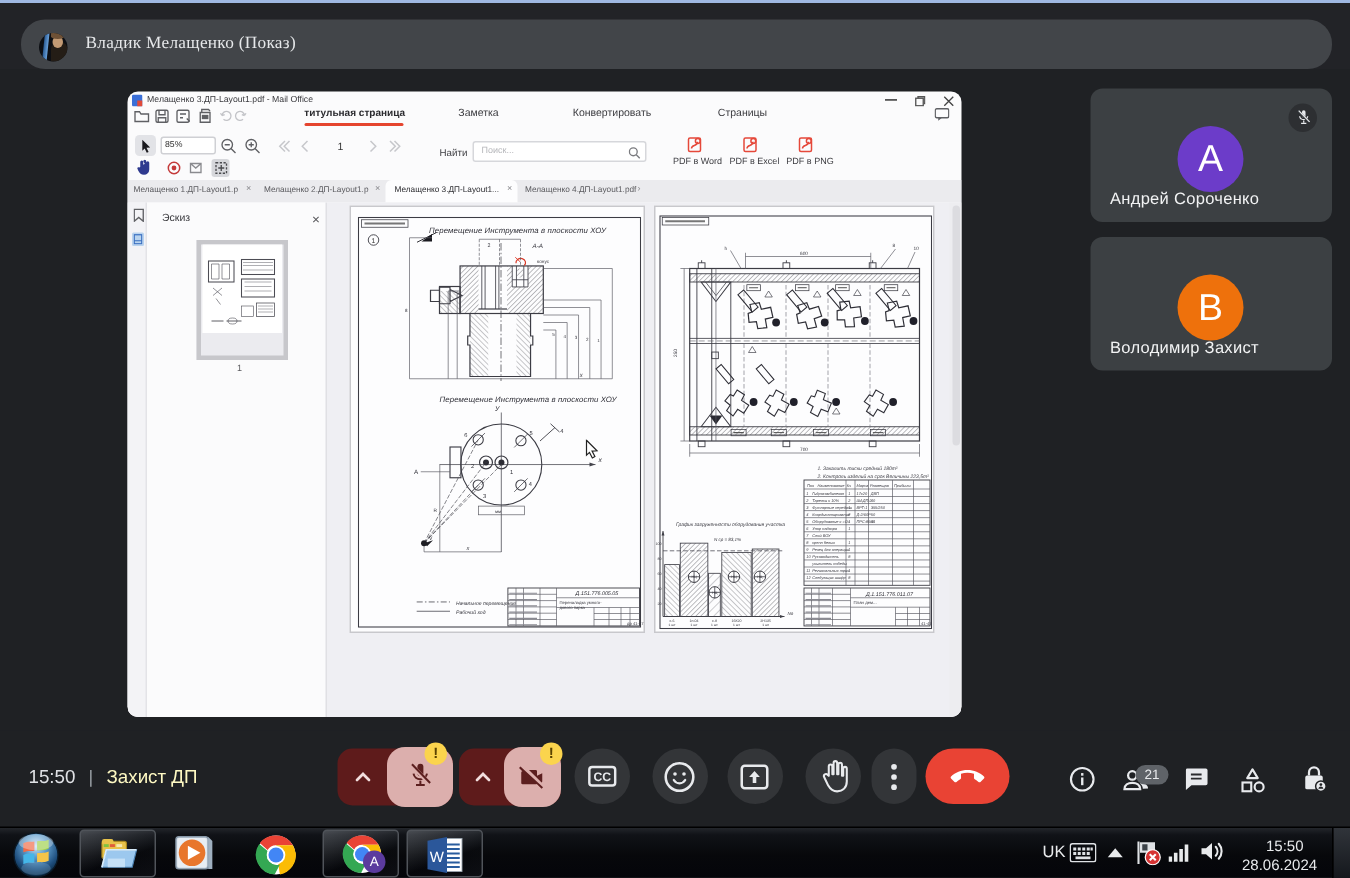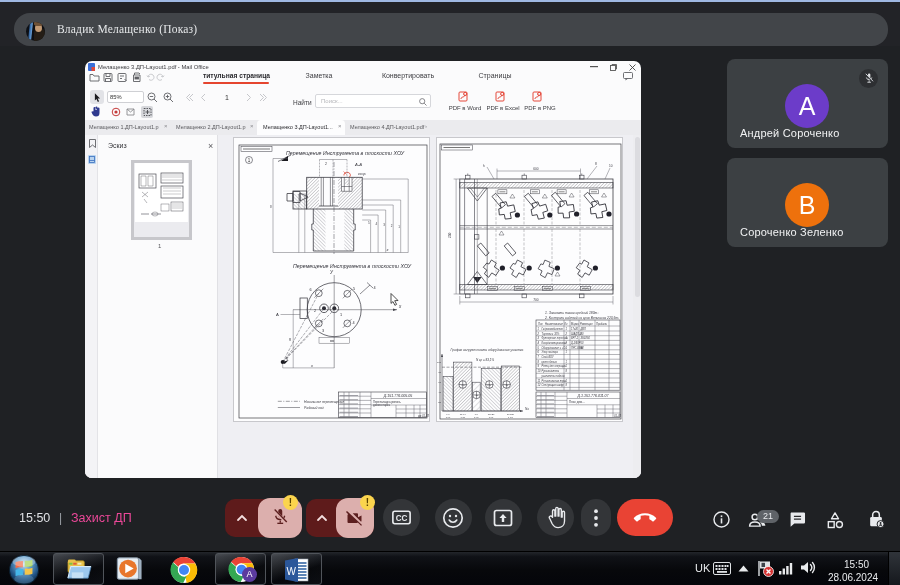--- a/index.html
+++ b/index.html
@@ -681,27 +681,27 @@
             <line x1="12.3" y1="16.2" x2="12.3" y2="19.2"></line>
             <line x1="8.8" y1="20" x2="15.8" y2="20"></line>
           </g>
           <line x1="5" y1="3.5" x2="19.5" y2="18.5" stroke="#34373b" stroke-width="3.2"></line>
           <line x1="5.6" y1="3" x2="20.1" y2="18" stroke="#e8eaed" stroke-width="1.7"></line>
         </svg>
     </div>
   </div>
   <div class="tile" style="top:158px;">
     <div class="bigav" style="background:#ee710c;">B</div>
-    <div class="tname">Сороченко Зеленко</div>
+    <div class="tname">Володимир Захист</div>
   </div>
 
   <div id="ctrlbar">
     <div style="position:absolute; top:24px; left:19px; color:#dfe1e5; font-size:12.5px;">15:50</div>
     <div style="position:absolute; top:24px; left:59px; color:#9aa0a6; font-size:12px;">|</div>
-    <div style="position:absolute; top:24px; left:71px; color:#ec4899; font-size:12.5px;">Захист ДП</div>
+    <div style="position:absolute; top:24px; left:71px; color:#fef9c3; font-size:12.5px;">Захист ДП</div>
 
     <div class="redgrp" style="left:225px; width:77px;">
       <svg class="abs" style="left:11px;top:13px;" width="12" height="12" viewBox="0 0 12 12">
           <path d="M2 8 L6 4 L10 8" stroke="#f3dede" stroke-width="1.8" fill="none" stroke-linecap="round"></path>
         </svg>
       <div class="pinkbtn" style="left:33px;">
         <svg class="abs" style="left:12px;top:9px;" width="20" height="20" viewBox="0 0 24 24">
             <rect x="9.9" y="2.5" width="4.8" height="10" rx="2.4" fill="#5c1f1f"></rect>
             <g stroke="#5c1f1f" fill="none" stroke-width="1.6">
               <path d="M6.8 10.5 a5.5 5.5 0 0 0 10.8 0"></path>

